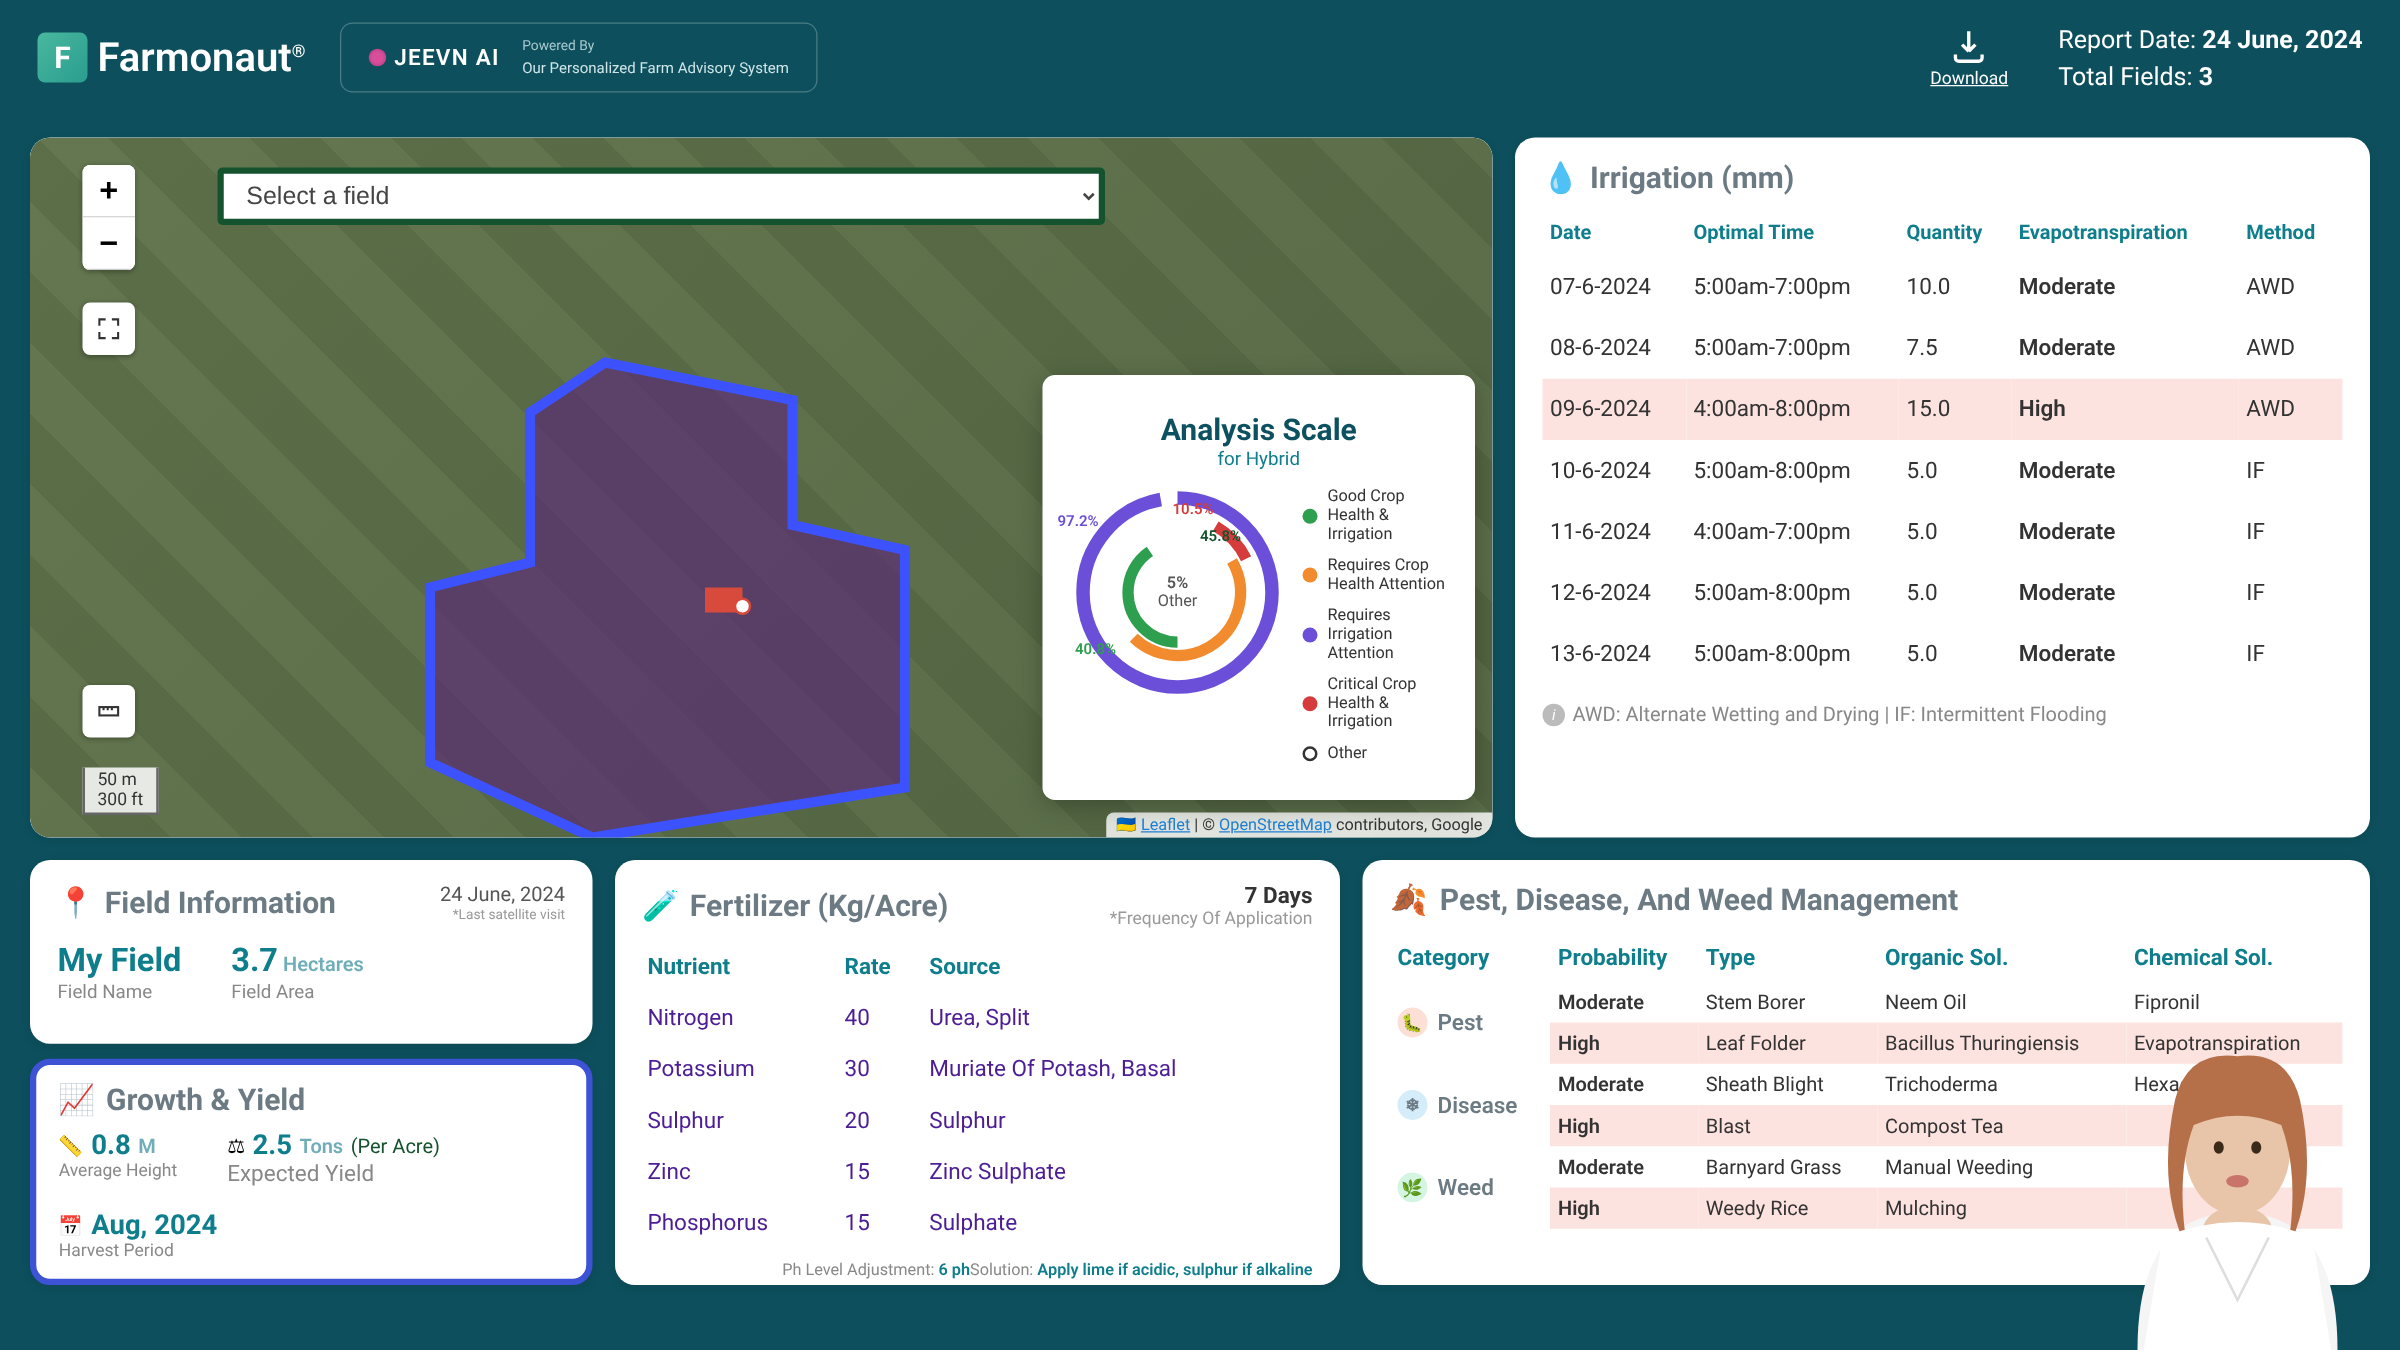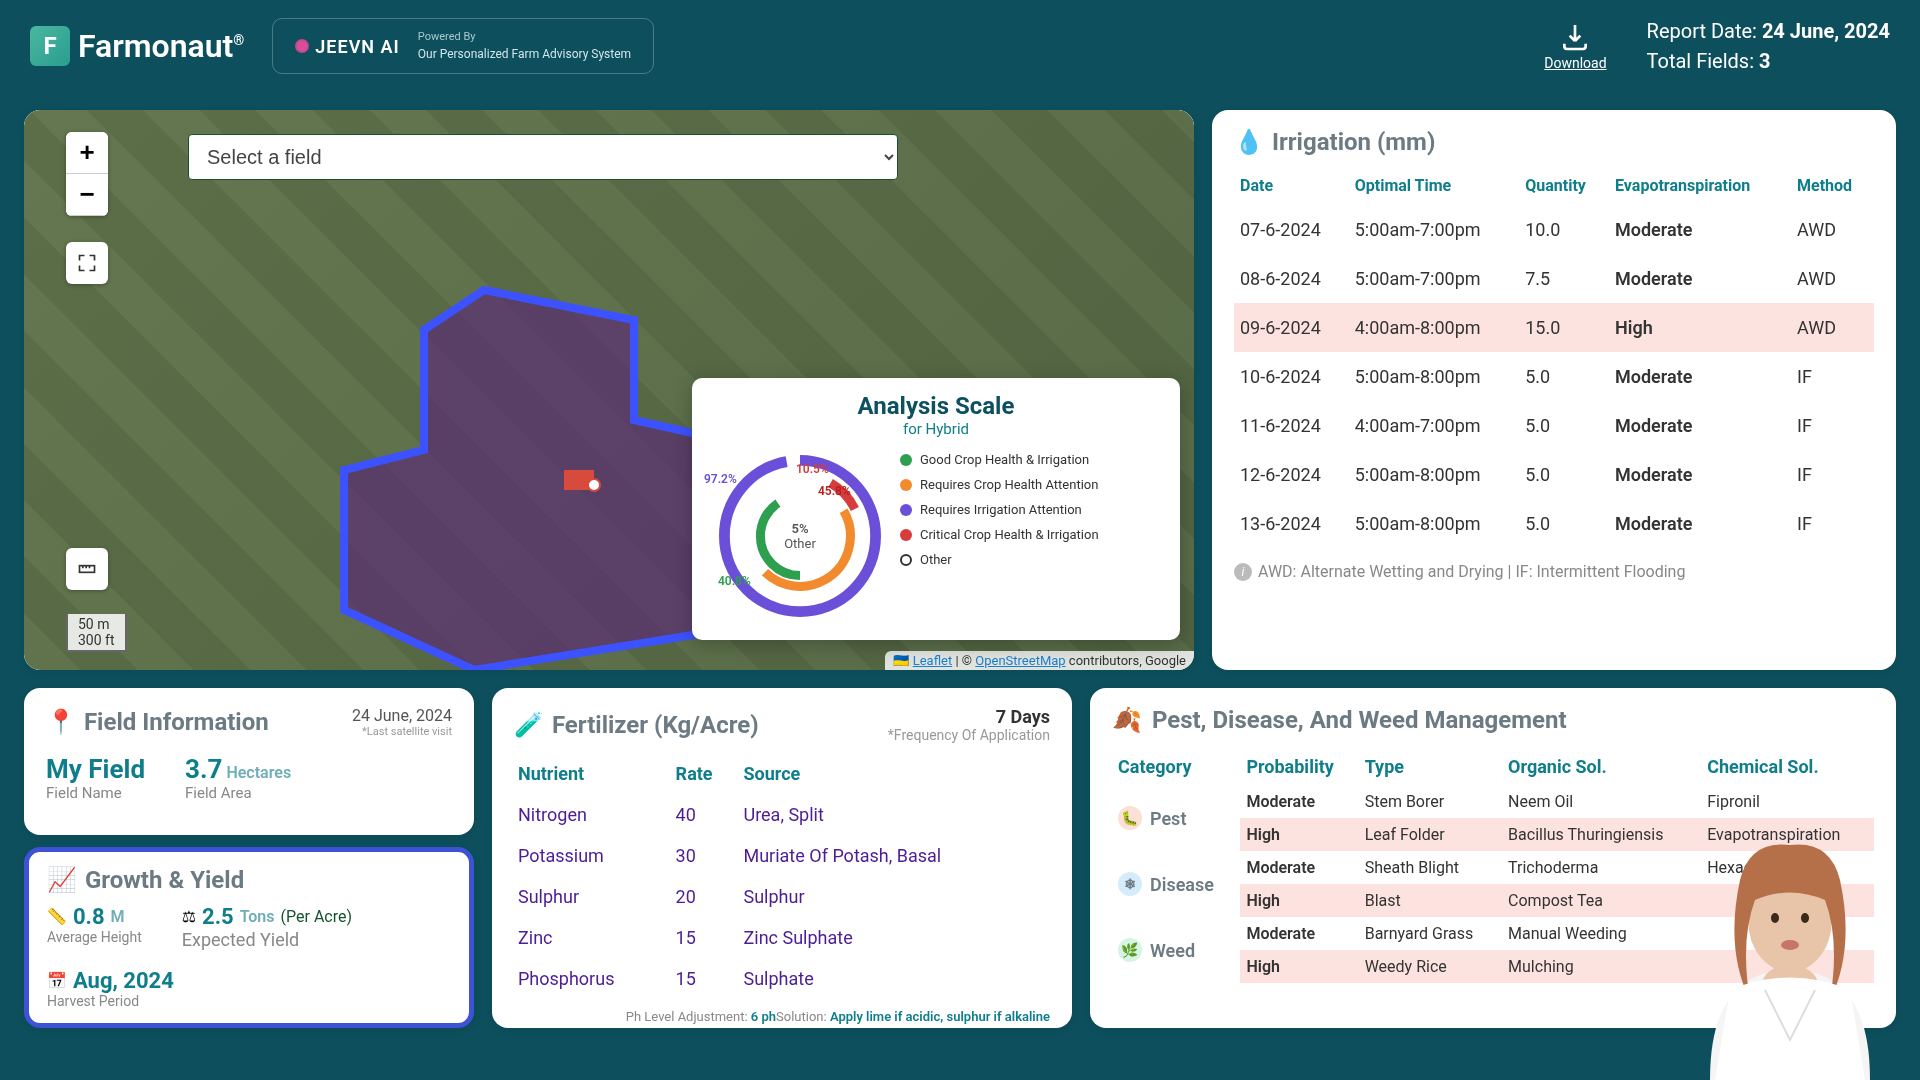--- a/index.html
+++ b/index.html
@@ -101,37 +101,37 @@
   display:flex; align-items:center; justify-content:center;
 }
 .expand-btn { top:132px; }
 .measure-btn { top:438px; }
 .scale-box {
   position:absolute; bottom:18px; left:42px;
   background:rgba(255,255,255,.85); border:2px solid #666; border-top:none;
   padding:2px 10px; font-size:14px; color:#333;
 }
 .field-select {
-  position:absolute; top:24px; left:164px;
+  position:absolute; top:24px; left:150px;
   width:710px; height:46px;
-  background:#fff; border:1px solid #14532d; border-radius:4px;
+  background:#fff; border:5px solid #14532d; border-radius:4px;
   padding:0 14px; font-size:20px; color:#444;
 }
 .attrib {
   position:absolute; bottom:0; right:0;
   background:rgba(255,255,255,.82);
   font-size:13px; color:#333; padding:2px 8px;
   border-top-left-radius:6px;
 }
 .attrib a { color:#1d7fd4; text-decoration:underline; }
 .analysis-popup {
   position:absolute; right:14px; bottom:30px;
-  width:488px; background:#fff; border-radius:10px;
+  width:346px; background:#fff; border-radius:10px;
   box-shadow:0 4px 20px rgba(0,0,0,.25);
-  padding:14px 18px;
+  padding:30px 18px;
 }
 .analysis-popup h3 { color:#0d5160; font-size:24px; font-weight:700; text-align:center; }
 .analysis-popup .sub { color:#0d7e8c; font-size:15px; text-align:center; margin-bottom:8px; }
 .analysis-body { display:flex; gap:10px; }
 .donut { width:180px; height:180px; position:relative; }
 .donut-svg { width:100%; height:100%; }
 .donut-center {
   position:absolute; top:50%; left:50%; transform:translate(-50%,-50%);
   text-align:center; font-size:13px; color:#555;
 }
@@ -279,21 +279,21 @@
             <circle cx="50" cy="50" r="28" fill="none" stroke="#f28a2e" stroke-width="5" stroke-dasharray="80 176" transform="rotate(-30 50 50)"></circle>
             <circle cx="50" cy="50" r="22" fill="none" stroke="#2e9e4f" stroke-width="5" stroke-dasharray="56 138" transform="rotate(90 50 50)"></circle>
           </svg>
           <div class="donut-center">
             <div style="font-weight:600">5%</div>
             <div>Other</div>
           </div>
           <div class="donut-labels">
             <span style="top:26px;left:-6px;color:#6b4fd8">97.2%</span>
             <span style="top:16px;left:86px;color:#d63c3c">10.5%</span>
-            <span style="top:38px;left:108px;color:#b91c1c">45.8%</span>
+            <span style="top:38px;left:108px;color:#14532d">45.8%</span>
             <span style="top:128px;left:8px;color:#2e9e4f">40.8%</span>
           </div>
         </div>
         <div class="legend" id="analysis-legend">
             <div class="legend-item">
               <span class="legend-dot" style="background: rgb(46, 158, 79);"></span>
               <span>Good Crop Health &amp; Irrigation</span>
             </div>
             <div class="legend-item">
               <span class="legend-dot" style="background: rgb(242, 138, 46);"></span>

